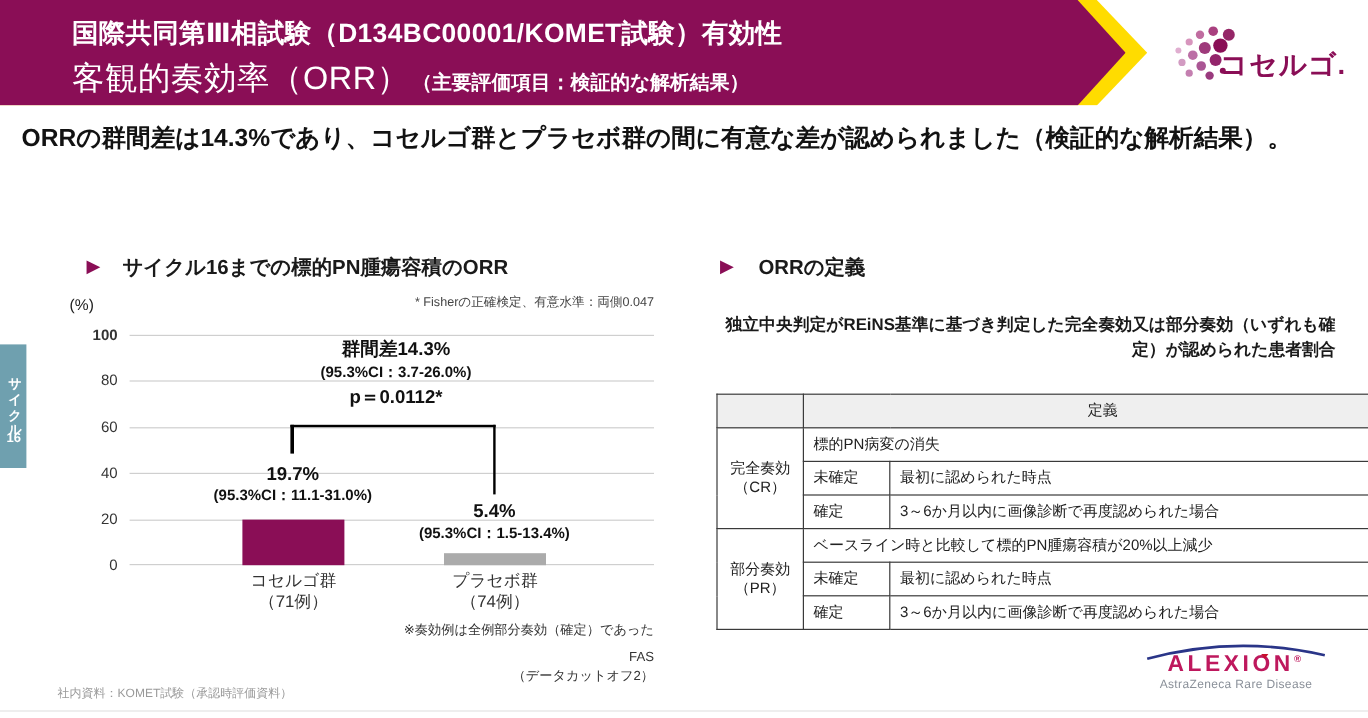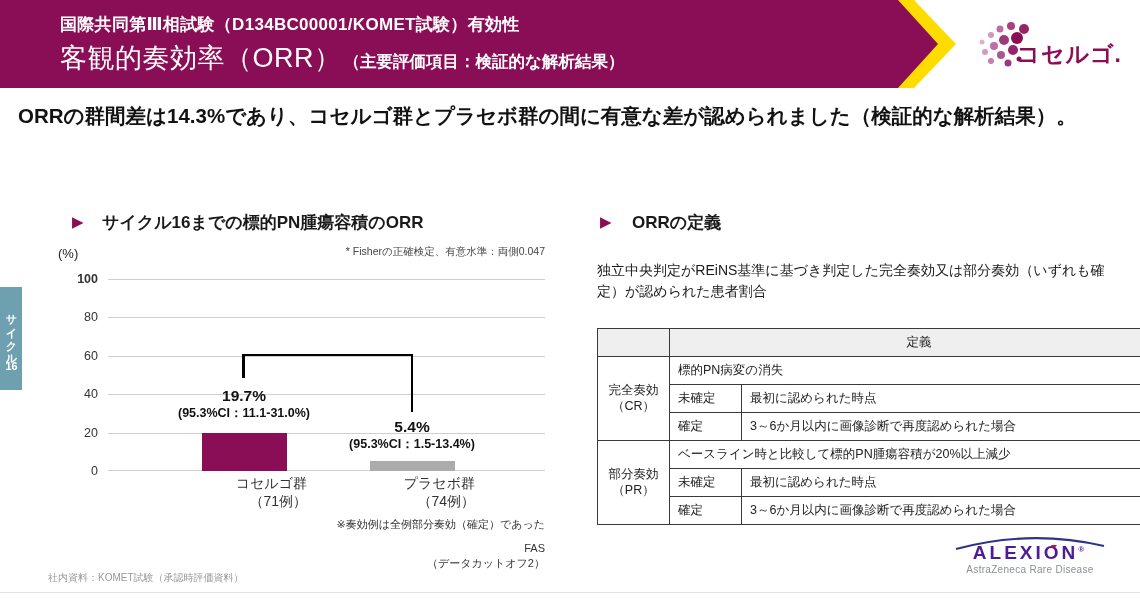--- a/index.html
+++ b/index.html
@@ -6,21 +6,21 @@
   .slide{
     position:relative;width:1140px;height:598px;background:#ffffff;overflow:hidden;
     font-family:"Liberation Sans","DejaVu Sans",sans-serif;color:#111;
   }
   
   .chev-yellow{position:absolute;top:0;left:0;width:960px;height:88px;background:#FFDC00;
     clip-path:polygon(0 0,914px 0,956px 44px,914px 88px,0 88px);}
   .chev-magenta{position:absolute;top:0;left:0;width:960px;height:88px;background:#8A0E56;
     clip-path:polygon(0 0,898px 0,938px 44px,898px 88px,0 88px);}
   .hd-text{position:absolute;left:60px;top:13px;color:#fff;}
-  .hd-super{font-size:17px;font-weight:bold;letter-spacing:.3px;}
+  .hd-super{font-size:22px;font-weight:bold;letter-spacing:.3px;}
   .hd-main{display:flex;align-items:baseline;margin-top:4px;}
   .hd-title{font-size:27px;font-weight:normal;letter-spacing:.5px;}
   .hd-suffix{font-size:16.5px;font-weight:bold;margin-left:2px;}
   .brand{position:absolute;right:14px;top:18px;width:160px;height:58px;}
   .brand-text{position:absolute;right:4px;bottom:6px;color:#8A0E56;font-size:23px;font-weight:bold;letter-spacing:1px;}
   .brand-dots{position:absolute;left:0;top:0;}
   
   .statement{position:absolute;left:18px;top:101px;width:1110px;font-size:20.5px;font-weight:bold;line-height:1.42;color:#121212;}
   
   .sec-bullet{position:absolute;font-size:15px;color:#8A0E56;top:213px;}
@@ -36,32 +36,32 @@
   .yticks div{position:absolute;left:40px;width:58px;text-align:right;font-size:12.5px;color:#333;height:16px;line-height:16px;}
   .chart-area{position:absolute;left:108px;top:279px;width:437px;height:192px;}
   .gridline{position:absolute;left:0;width:100%;height:1px;background:#CFCFCF;}
   .bar{position:absolute;bottom:0;}
   .ann{position:absolute;text-align:center;color:#111;}
   .ann .big{font-size:15.5px;font-weight:bold;}
   .ann .small{font-size:12.5px;font-weight:bold;}
   .bracket-h{position:absolute;left:242px;top:354px;width:171px;border-top:2.5px solid #000;}
   .bracket-l{position:absolute;left:242px;top:354px;width:2.5px;height:24px;background:#000;}
   .bracket-r{position:absolute;left:410.5px;top:354px;width:2.5px;height:58px;background:#000;}
-  .xlab{position:absolute;width:125px;text-align:right;font-size:14px;color:#333;}
+  .xlab{position:absolute;width:125px;text-align:center;font-size:14px;color:#333;}
   .note-r{position:absolute;left:245px;width:300px;text-align:right;font-size:11px;color:#333;}
   
-  .definition{position:absolute;left:597px;top:260px;width:516px;font-size:14px;font-weight:normal;line-height:1.5;color:#1a1a1a;}
+  .definition{position:absolute;left:597px;top:260px;width:516px;font-size:14px;font-weight:bold;line-height:1.5;color:#1a1a1a;text-align:right;}
   table.def{position:absolute;left:597px;top:328px;width:572px;border-collapse:collapse;table-layout:fixed;font-size:12.5px;color:#222;}
   table.def td{border:1.2px solid #3a3a3a;padding:2px 8px;height:23px;vertical-align:middle;}
   td.ghead{background:#EFEFEF;text-align:center;}
   td.group{text-align:center;line-height:1.25;}
   
   .source{position:absolute;left:48px;top:571px;font-size:10px;color:#999;}
   .alexion{position:absolute;left:930px;top:541px;width:200px;height:46px;text-align:center;}
-  .alexion-word{font-size:19px;font-weight:bold;color:#4c1d95;letter-spacing:3px;line-height:18px;}
+  .alexion-word{font-size:19px;font-weight:bold;color:#be185d;letter-spacing:3px;line-height:18px;}
   .alexion-reg{font-size:8px;vertical-align:super;}
   .alexion-sub{font-size:10px;color:#8a9099;margin-top:2px;letter-spacing:.3px;}
   .alexion-arc{position:absolute;left:22px;top:-6px;}
   .alexion-dot{position:absolute;left:121px;top:4px;width:0;height:0;border-left:3px solid transparent;border-right:3px solid transparent;border-top:4px solid #C8102E;}
   .bottom-line{position:absolute;left:0;top:592px;width:1140px;height:1px;background:#E3E3E3;}
 </style>
 </head>
 <body>
 
 <div class="slide">
@@ -124,20 +124,25 @@
     <div class="gridline" style="top:0;"></div>
     <div class="gridline" style="top:38px;"></div>
     <div class="gridline" style="top:77px;"></div>
     <div class="gridline" style="top:115px;"></div>
     <div class="gridline" style="top:154px;"></div>
     <div class="gridline" style="top:191px;"></div>
     <div class="bar" style="left: 94px; width: 85px; height: 37.8px; background: rgb(138, 14, 86);"></div>
     <div class="bar" style="left: 262px; width: 85px; height: 10.4px; background: rgb(171, 171, 171);"></div>
   </div>
 
+  <div class="ann" style="left:180px;top:281px;width:300px;">
+    <div class="big">群間差14.3%</div>
+    <div class="small">(95.3%CI：3.7-26.0%)</div>
+    <div class="big" style="margin-top:2px;">p＝0.0112*</div>
+  </div>
 
   <div class="bracket-h"></div>
   <div class="bracket-l"></div>
   <div class="bracket-r"></div>
 
   <div class="ann" style="left:154px;top:387px;width:180px;">
     <div class="big">19.7%</div>
     <div class="small">(95.3%CI：11.1-31.0%)</div>
   </div>
   <div class="ann" style="left:322px;top:418px;width:180px;">

